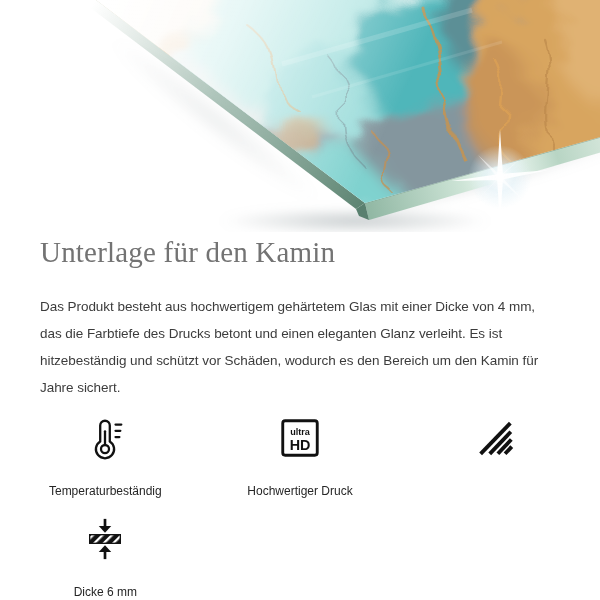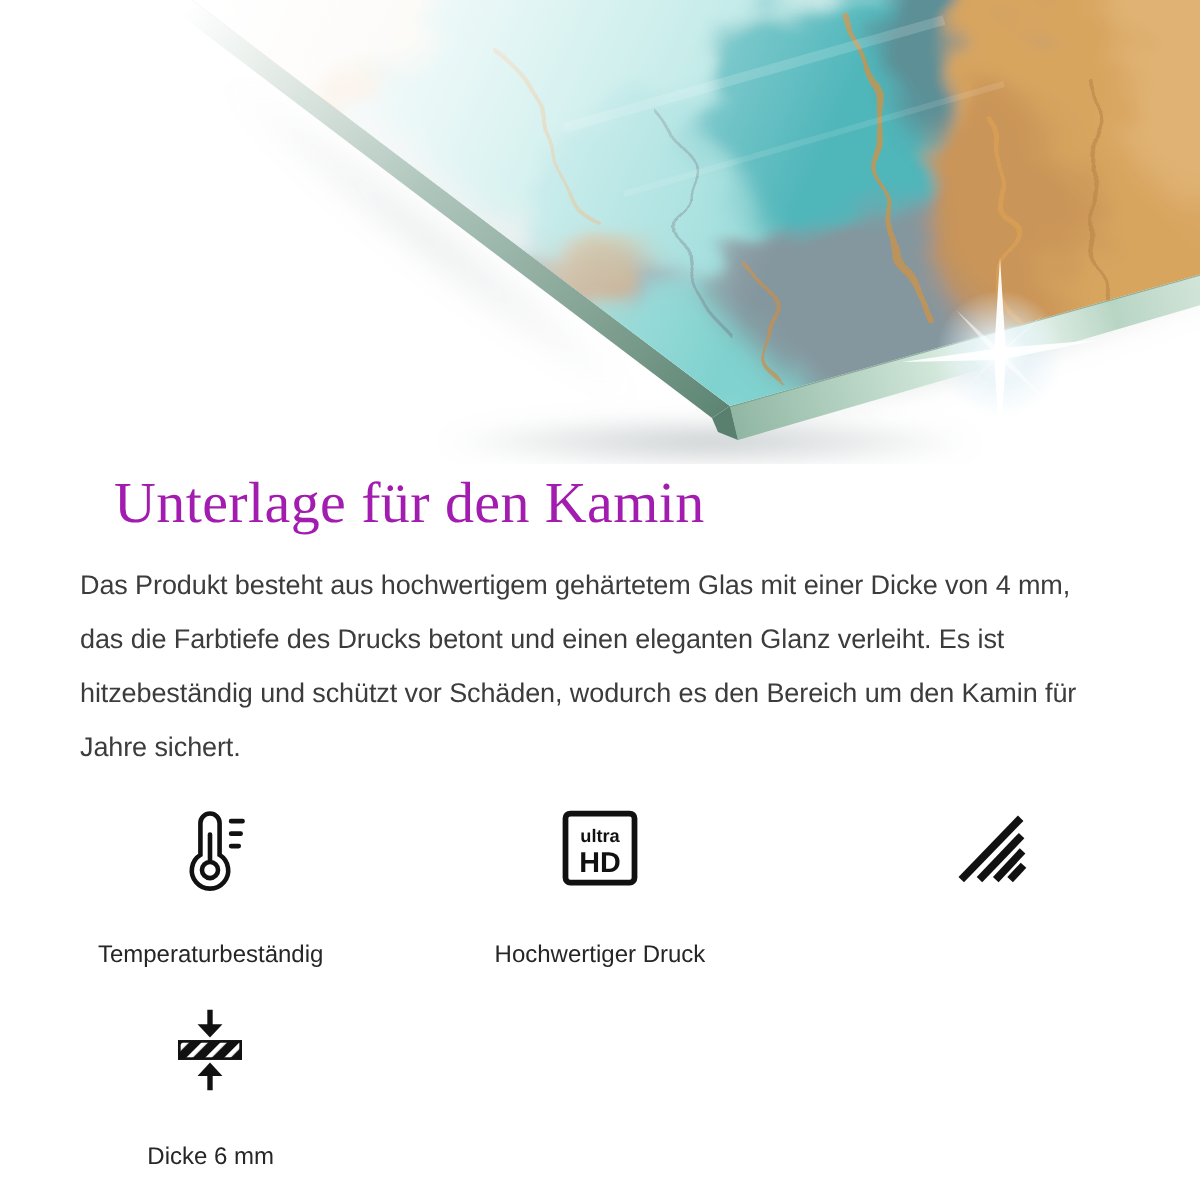--- a/index.html
+++ b/index.html
@@ -5,25 +5,25 @@
   html,body{margin:0;padding:0;}
   body{
     width:600px;height:600px;background:#ffffff;overflow:hidden;
     font-family:"Liberation Sans",sans-serif;color:#222;
     -webkit-font-smoothing:antialiased;
   }
   .hero{width:600px;height:232px;position:relative;display:block;}
   .hero svg{display:block;}
   .content{padding:0 40px;}
   .headline{
-    font-family:"Liberation Serif",serif;font-weight:400;color:#a21caf;
-    font-size:29px;line-height:34px;margin-top:3px;letter-spacing:.2px;margin-left:17px;
+    font-family:"Liberation Serif",serif;font-weight:400;color:#737373;
+    font-size:29px;line-height:34px;margin-top:3px;letter-spacing:.2px;
   }
   .desc{
-    margin-top:10px;max-width:530px;font-size:13.5px;line-height:27px;
+    margin-top:24px;max-width:530px;font-size:13.5px;line-height:27px;
     color:#3c3c3c;letter-spacing:-.05px;
   }
   .features{
     display:grid;grid-template-columns:repeat(3,1fr);
     margin-top:12px;padding:0 8px;row-gap:18px;
   }
   .feature{display:flex;flex-direction:column;align-items:center;}
   .feature-icon{height:46px;display:flex;align-items:flex-end;justify-content:center;}
   .feature-icon svg{display:block;}
   .feature-label{margin-top:23px;font-size:12px;color:#262626;text-align:center;}

